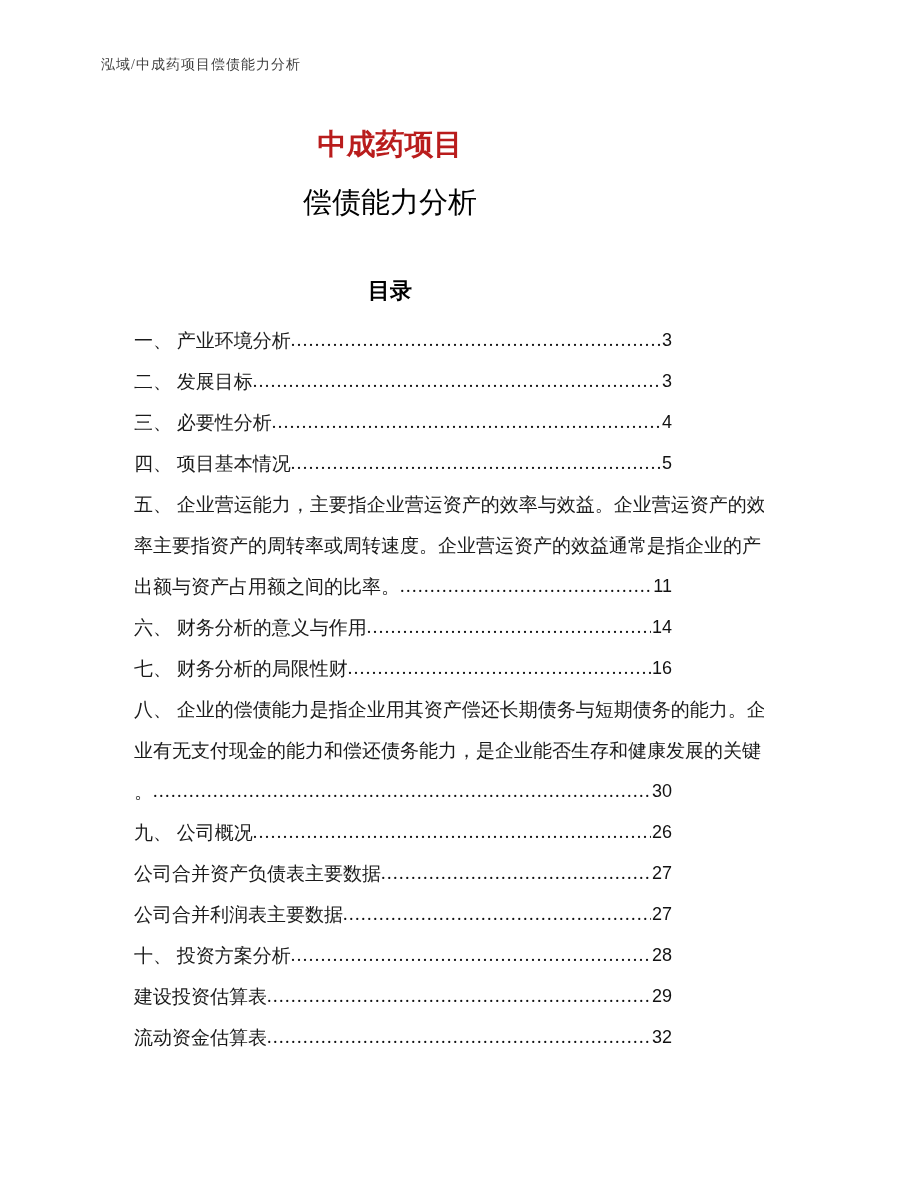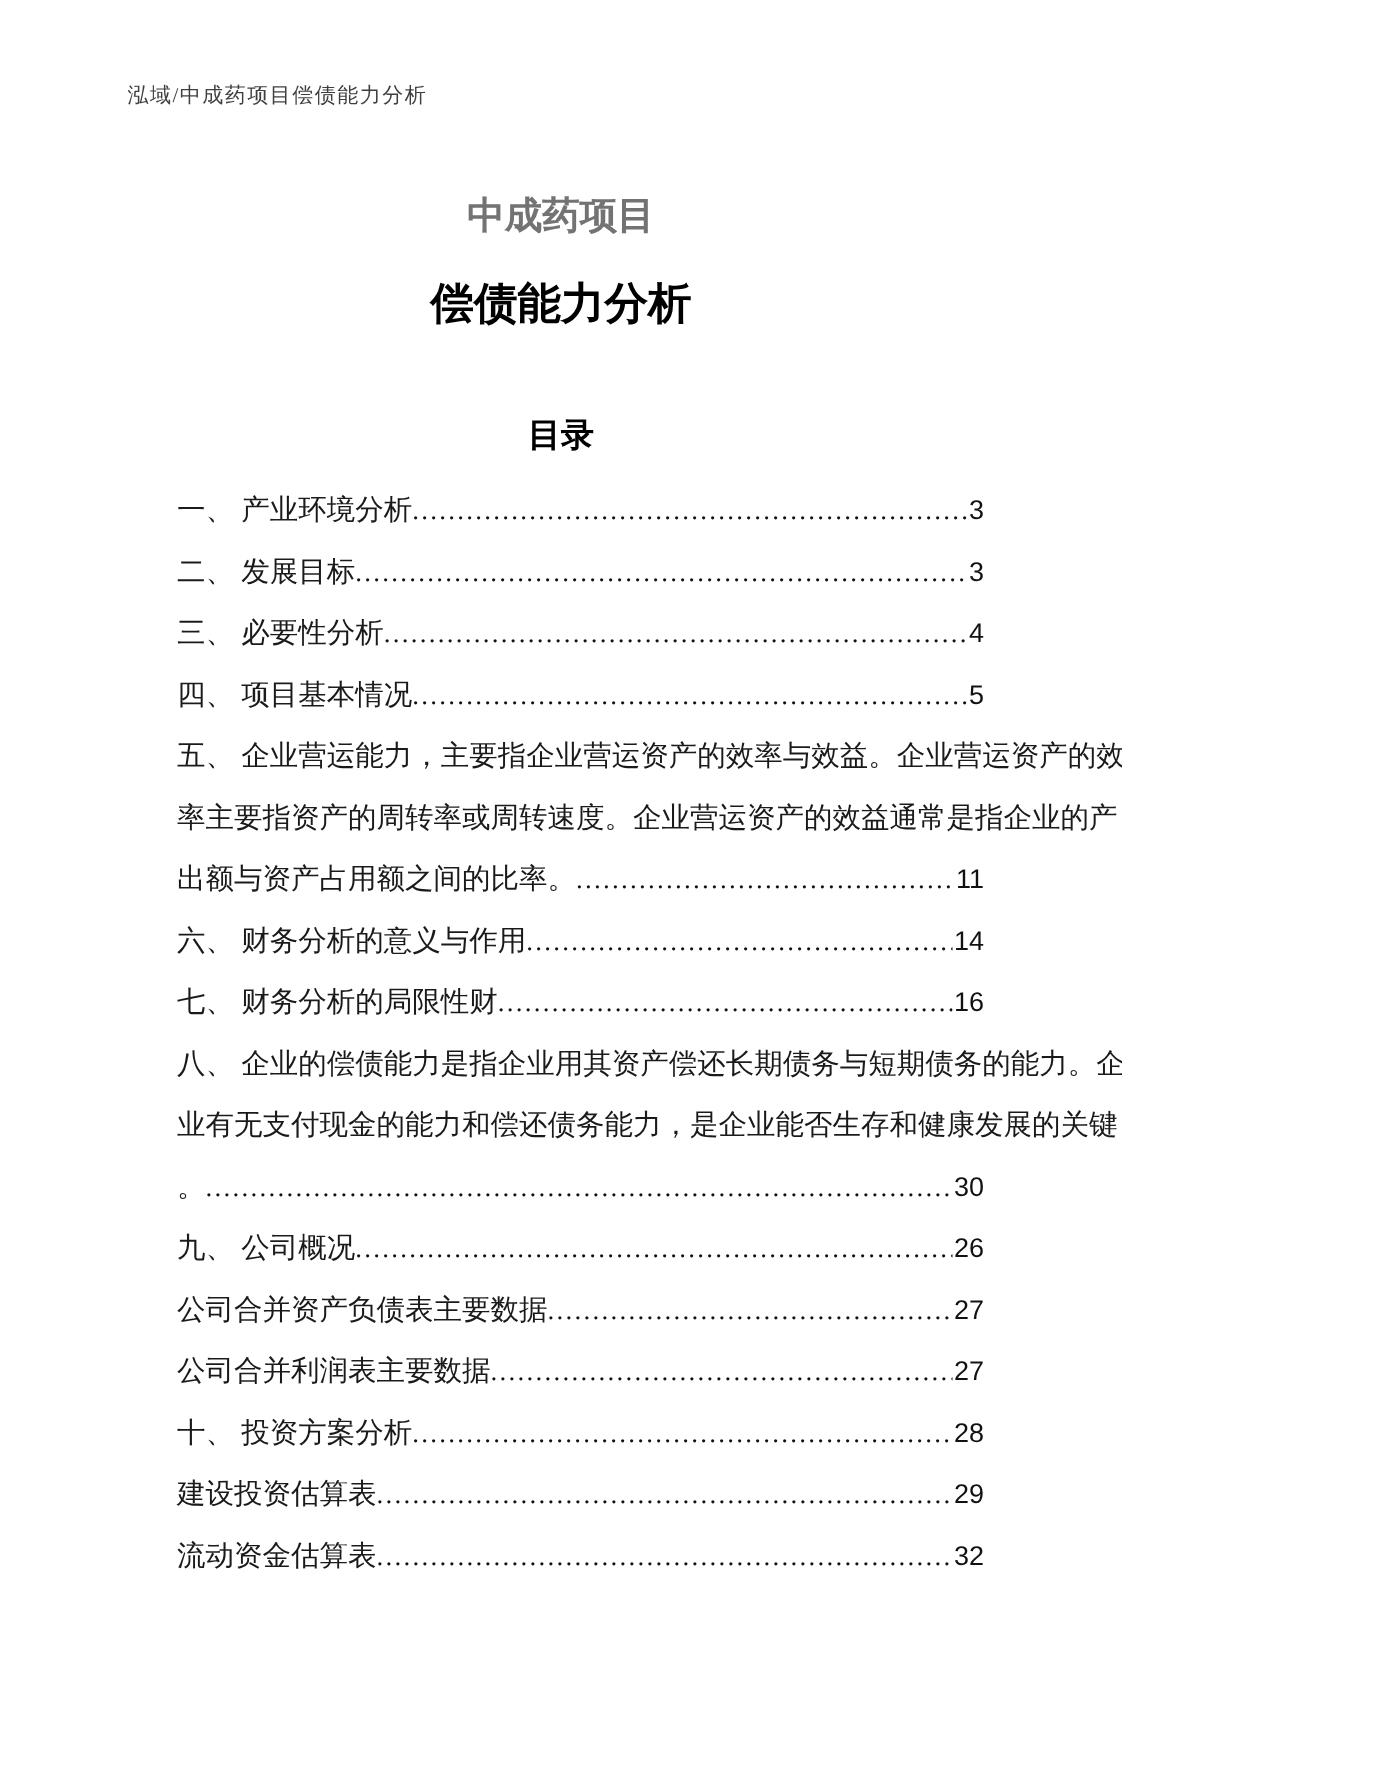--- a/index.html
+++ b/index.html
@@ -8,43 +8,44 @@
     background: #ffffff;
   }
   .page {
     position: relative;
     width: 748px;
     height: 1191px;
     background: #ffffff;
     overflow: hidden;
     font-family: "Liberation Serif", serif;
     color: #1a1a1a;
+    margin-left: 16px;
   }
   .doc-header {
     margin: 55px 0 0 85px;
     font-size: 14px;
     line-height: 19px;
     letter-spacing: 1px;
     color: #3f3f3f;
     font-family: "Liberation Serif", serif;
   }
   .doc-title {
     margin-top: 52px;
     text-align: center;
     font-family: "DejaVu Sans", sans-serif;
     font-weight: 700;
-    font-size: 25px;
+    font-size: 29px;
     line-height: 36px;
-    color: #737373;
+    color: #b91c1c;
   }
   .doc-subtitle {
     margin-top: 22px;
     text-align: center;
     font-family: "DejaVu Sans", sans-serif;
-    font-weight: 700;
+    font-weight: 400;
     font-size: 29px;
     line-height: 36px;
     color: #000000;
   }
   .toc-heading {
     margin-top: 56px;
     text-align: center;
     font-family: "DejaVu Sans", sans-serif;
     font-weight: 700;
     font-size: 22px;

